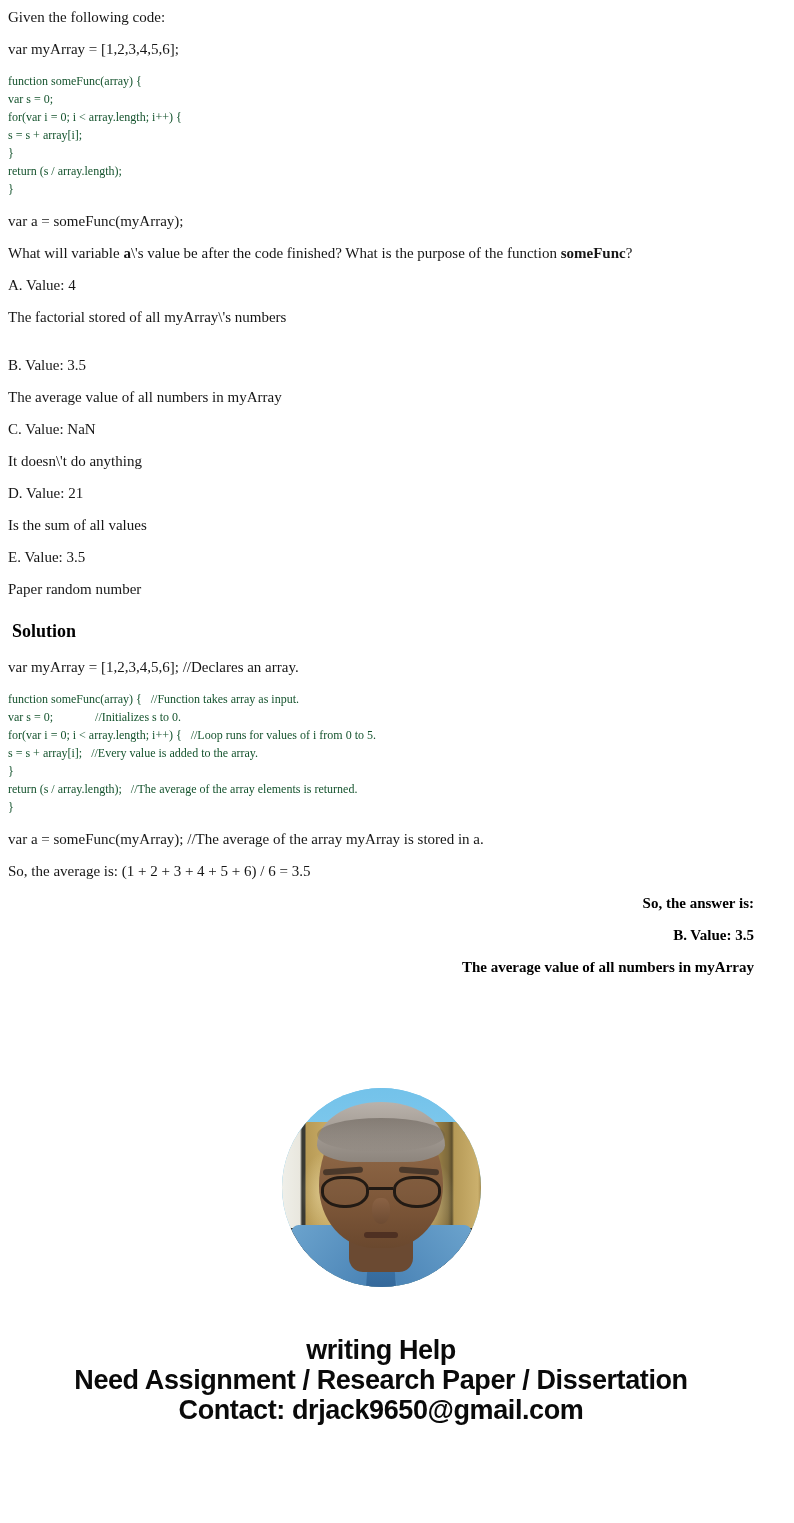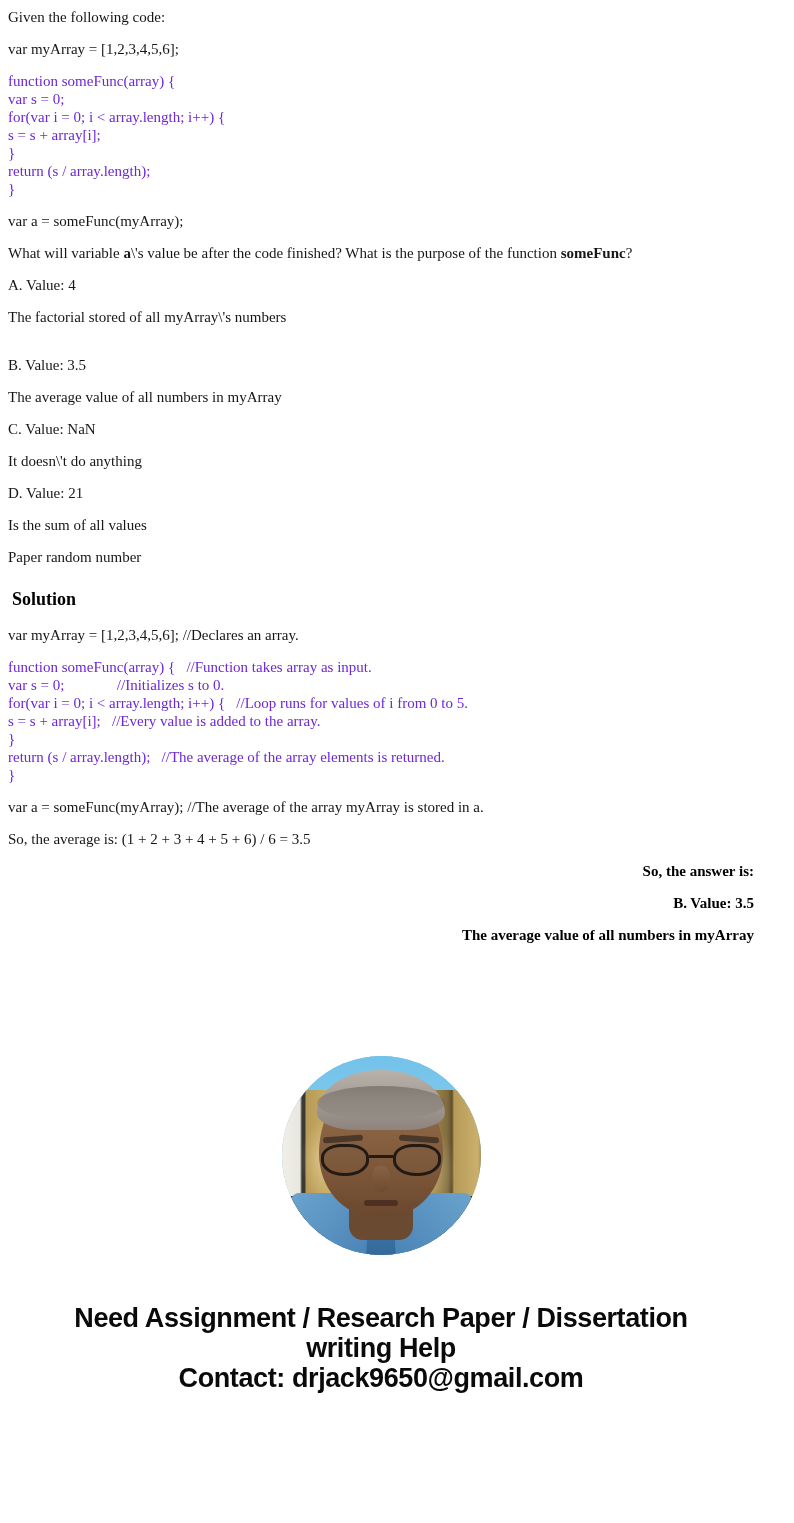--- a/index.html
+++ b/index.html
@@ -22,25 +22,25 @@
     position: relative;
   }
   p {
     margin: 0 0 14px 0;
     font-size: 15px;
     line-height: 18px;
     color: #161616;
   }
   .code {
     font-family: "Liberation Serif", "DejaVu Serif", serif;
-    font-size: 15px;
+    font-size: 12px;
     line-height: 18px;
     white-space: pre-wrap;
     margin: 0 0 14px 0;
-    color: #6d28d9;
+    color: #14532d;
   }
   .gap-md { height: 16px; }
   h2.solution {
     font-size: 18px;
     line-height: 22px;
     font-weight: bold;
     margin: 22px 0 16px 4px;
     color: #000000;
   }
   .b { font-weight: bold; }
@@ -255,20 +255,21 @@
 
     <p>B. Value: 3.5</p>
     <p>The average value of all numbers in myArray</p>
 
     <p>C. Value: NaN</p>
     <p>It doesn\'t do anything</p>
 
     <p>D. Value: 21</p>
     <p>Is the sum of all values</p>
 
+    <p>E. Value: 3.5</p>
     <p>Paper random number</p>
   </div>
 
   <h2 class="solution">Solution</h2>
 
   <p>var myArray = [1,2,3,4,5,6];   //Declares an array.</p>
 
   <div class="code">function someFunc(array) {   //Function takes array as input.
 var s = 0;              //Initializes s to 0.
 for(var i = 0; i &lt; array.length; i++) {   //Loop runs for values of i from 0 to 5.
@@ -307,18 +308,18 @@
         <div class="av-lens l"></div>
         <div class="av-bridge"></div>
         <div class="av-lens r"></div>
       </div>
       <div class="av-nose"></div>
       <div class="av-mouth"></div>
     </div>
   </div>
 
   <div class="promo">
+    <span class="l2">writing Help</span>
     <span class="l2">Need Assignment / Research Paper / Dissertation</span>
-    <span class="l2">writing Help</span>
     <span class="l2">Contact: drjack9650@gmail.com</span>
   </div>
 
 </div>
 
 </body></html>

